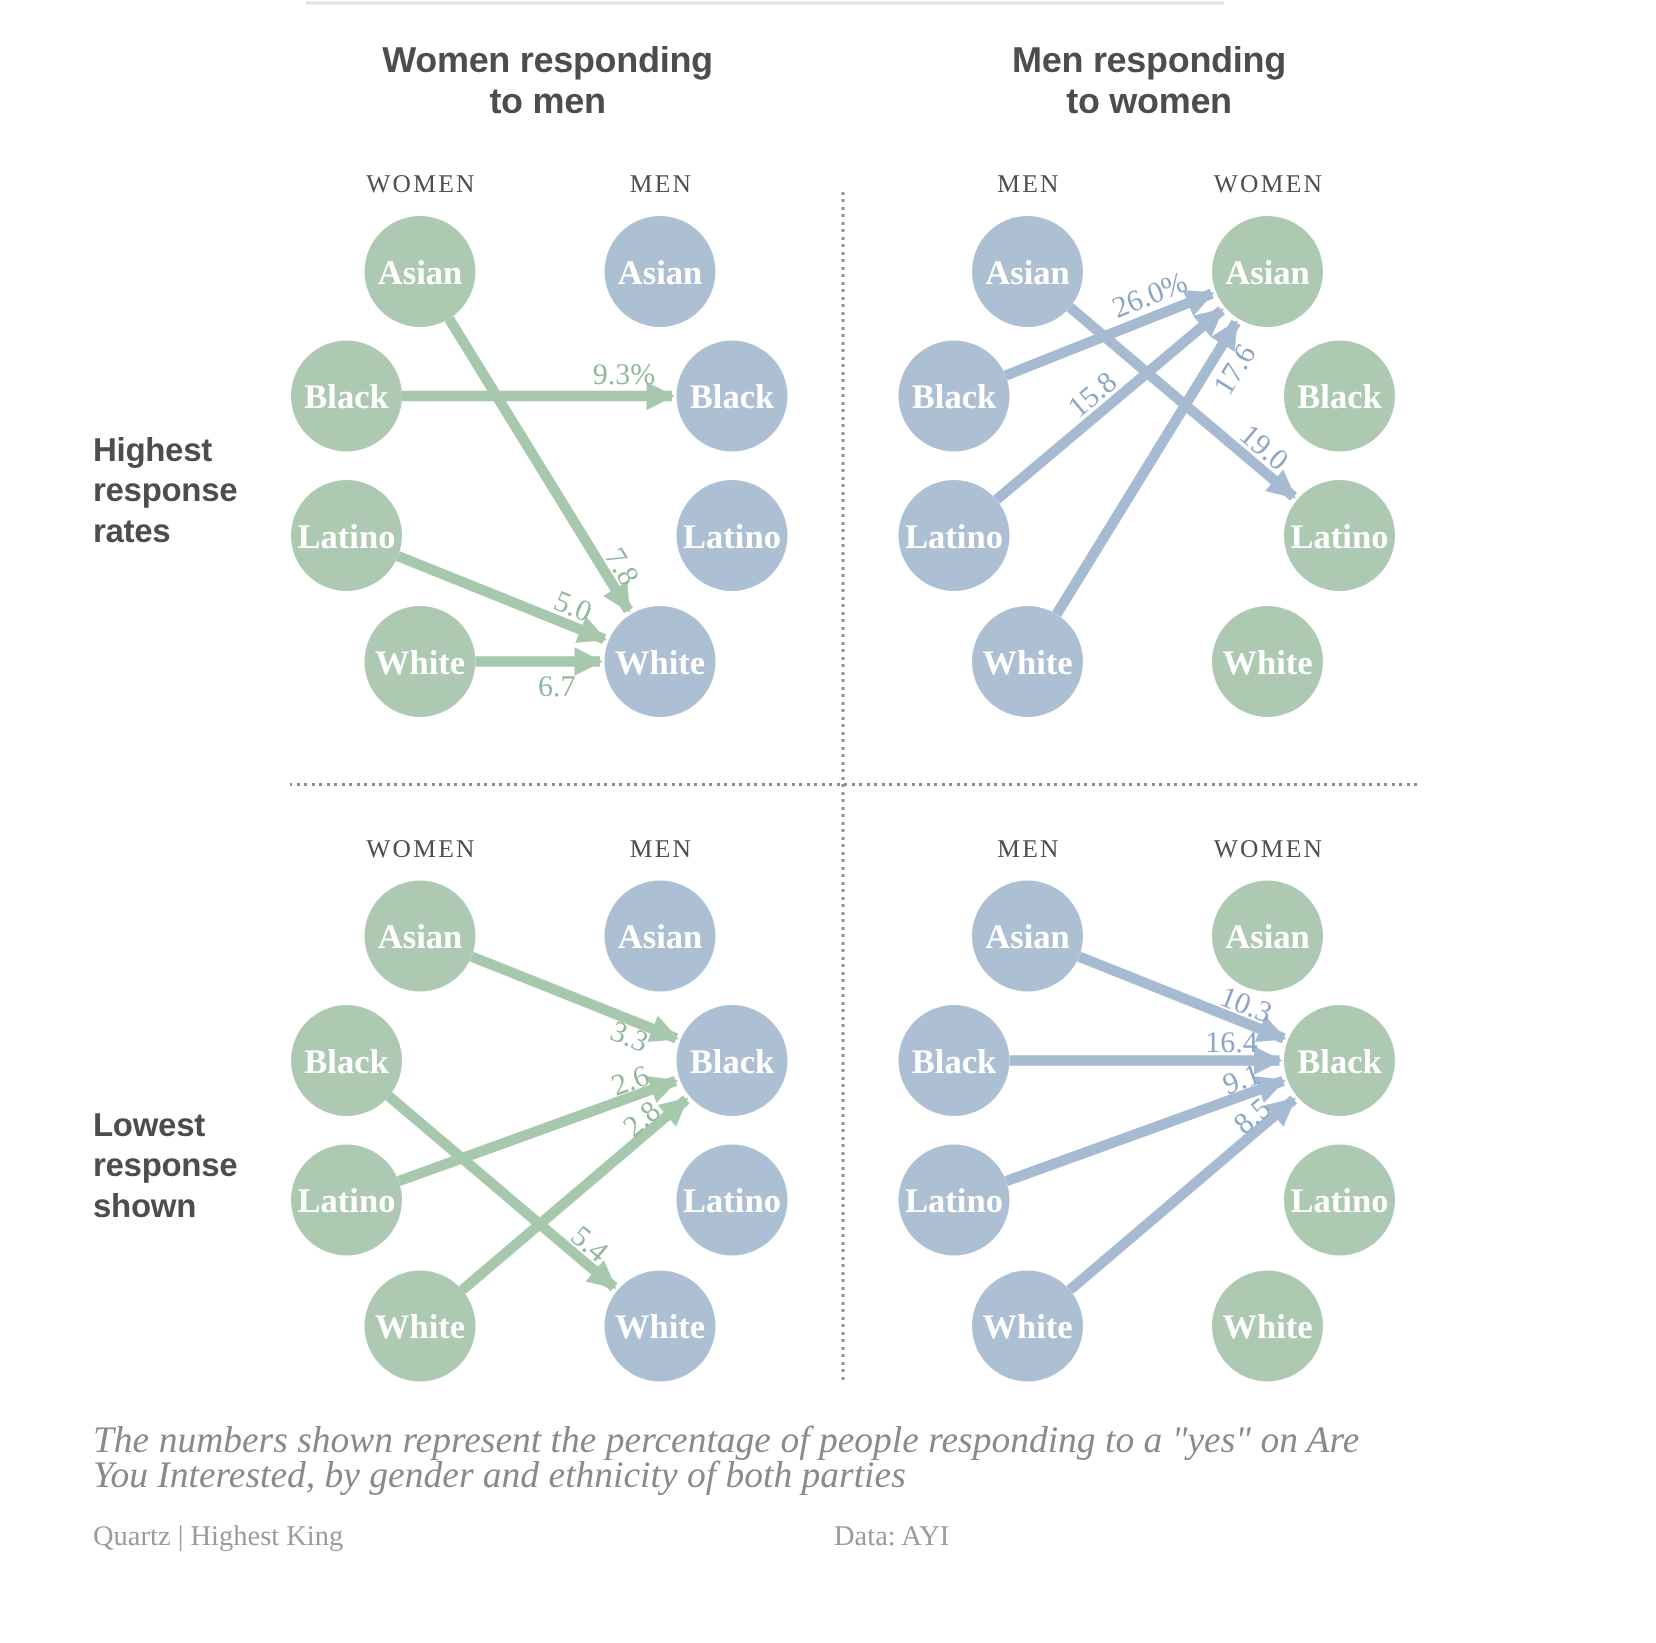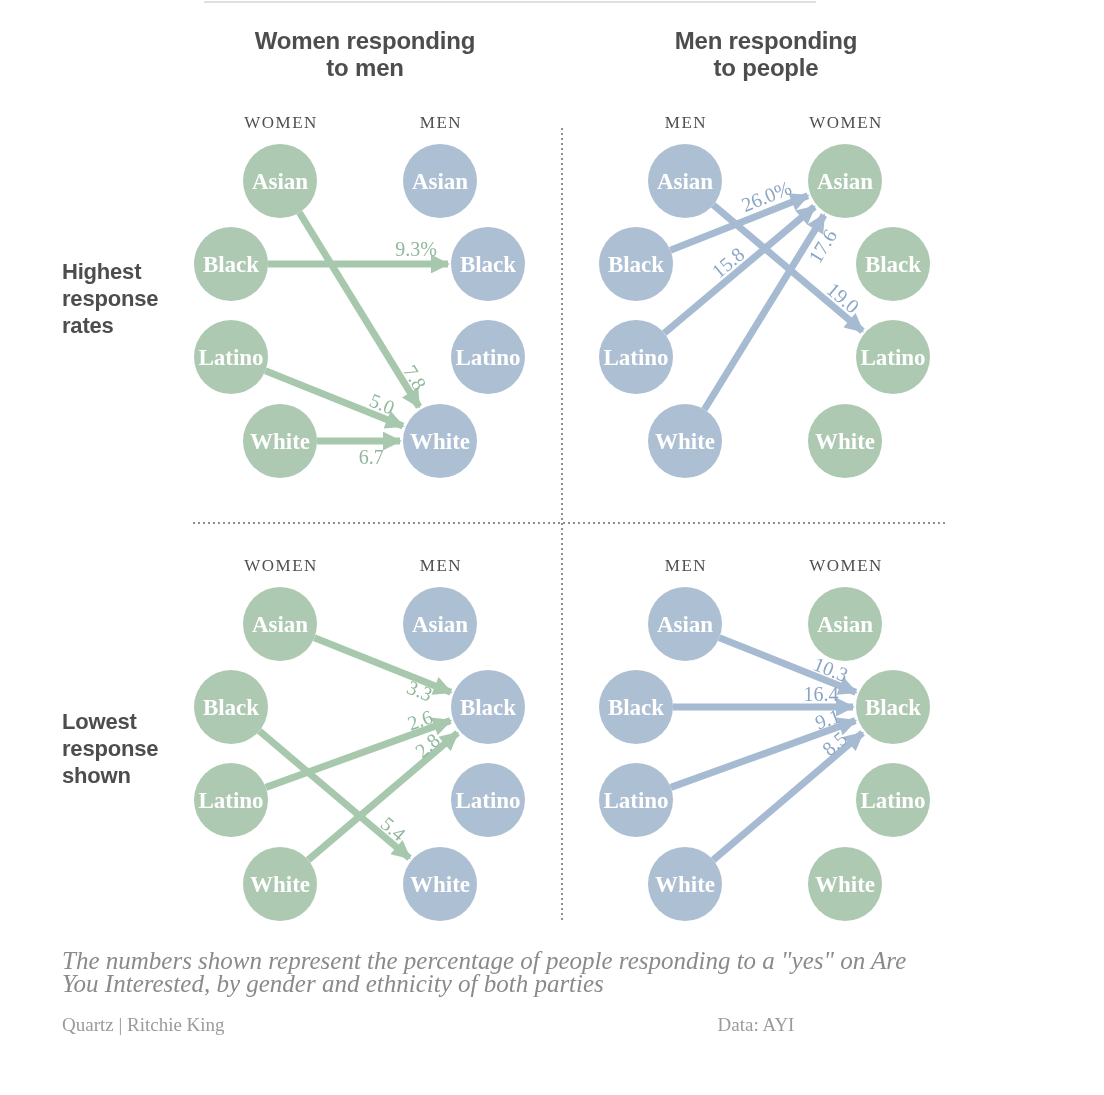--- a/index.html
+++ b/index.html
@@ -12,31 +12,32 @@
   .right-strip { background:#f6f6f6; }
   .quad-title {
     font-family:"Liberation Sans", sans-serif; font-weight:700;
     font-size:24px; line-height:27px; color:#4d4d4d; text-align:center;
     white-space:pre-line; letter-spacing:-0.2px;
   }
   .side-label {
     font-family:"Liberation Sans", sans-serif; font-weight:700;
     font-size:22px; line-height:27px; color:#4d4d4d; white-space:pre-line;
     letter-spacing:-0.2px;
+    margin-top:28px;
   }
   .v-dots { width:2px; background:repeating-linear-gradient(to bottom,#8f8f8f 0 2px,transparent 2px 5px); }
   .h-dots { height:2px; background:repeating-linear-gradient(to right,#8f8f8f 0 2px,transparent 2px 5px); }
   .footnote {
     font-family:"Liberation Serif", serif; font-style:italic;
     font-size:25px; line-height:23px; color:#8a8a8a;
   }
   .credit {
     font-family:"Liberation Serif", serif; font-size:19px; color:#9b9b9b;
   }
-  .credit.right { text-align:center; }
+  .credit.right { text-align:left; }
   svg.quad { position:absolute; overflow:visible; }
   svg.quad text.col-header {
     font-family:"Liberation Serif", serif; font-size:17px; fill:#4f4f4f;
     letter-spacing:1.5px; text-anchor:middle;
   }
   svg.quad text.node-label {
     font-family:"Liberation Serif", serif; font-size:23px; font-weight:700;
     fill:#ffffff; text-anchor:middle;
   }
   svg.quad text.arrow-label {
@@ -49,21 +50,21 @@
 <div id="canvas">
 
   <div class="abs top-line" style="left:204px; top:1px; width:612px;"></div>
 
   <div class="abs right-strip" style="left:1086px; top:0; width:18px; height:1095px;"></div>
 
   <div class="abs quad-title" style="left:165px; top:27px; width:400px;">Women responding
 to men</div>
 
   <div class="abs quad-title" style="left:566px; top:27px; width:400px;">Men responding
-to people</div>
+to women</div>
 
   <div class="abs side-label" style="left:62px; top:258px;">Highest
 response
 rates</div>
 
   <div class="abs side-label" style="left:62px; top:708px;">Lowest
 response
 shown</div>
 
   <div class="abs v-dots" style="left:561px; top:128px; height:794px;"></div>
@@ -200,17 +201,17 @@
         <text x="266.03999999999996" y="155" class="arrow-label" fill="#8ba6c5" transform="rotate(0.0 266.03999999999996 149)">16.4</text>
         <line x1="115.79207736857757" y1="241.40987083549527" x2="300.38694338532156" y2="174.61095044811321" stroke="#a6bad1" stroke-width="7" marker-end="url(#ah-bottom-right)"></line>
         <text x="272.9172623879717" y="179.91673584633037" class="arrow-label" fill="#8ba6c5" transform="rotate(-19.9 272.9172623879717 173.91673584633037)">9.1</text>
         <line x1="158.17838003107548" y1="314.02128237740214" x2="307.5368864528914" y2="186.9229379703761" stroke="#a6bad1" stroke-width="7" marker-end="url(#ah-bottom-right)"></line>
         <text x="280.1673389566654" y="204.39579945190056" class="arrow-label" fill="#8ba6c5" transform="rotate(-40.4 280.1673389566654 198.39579945190056)">8.5</text>
       </svg>
     </div>
 
   <div class="abs footnote" style="left:62px; top:949px; width:880px;">The numbers shown represent the percentage of people responding to a "yes" on Are You Interested, by gender and ethnicity of both parties</div>
 
-  <div class="abs credit" style="left:62px; top:1014px;">Quartz | Ritchie King</div>
+  <div class="abs credit" style="left:62px; top:1014px;">Quartz | Highest King</div>
 
   <div class="abs credit right" style="left:556px; top:1014px; width:400px;">Data: AYI</div>
 
 </div>
 
 </body></html>

